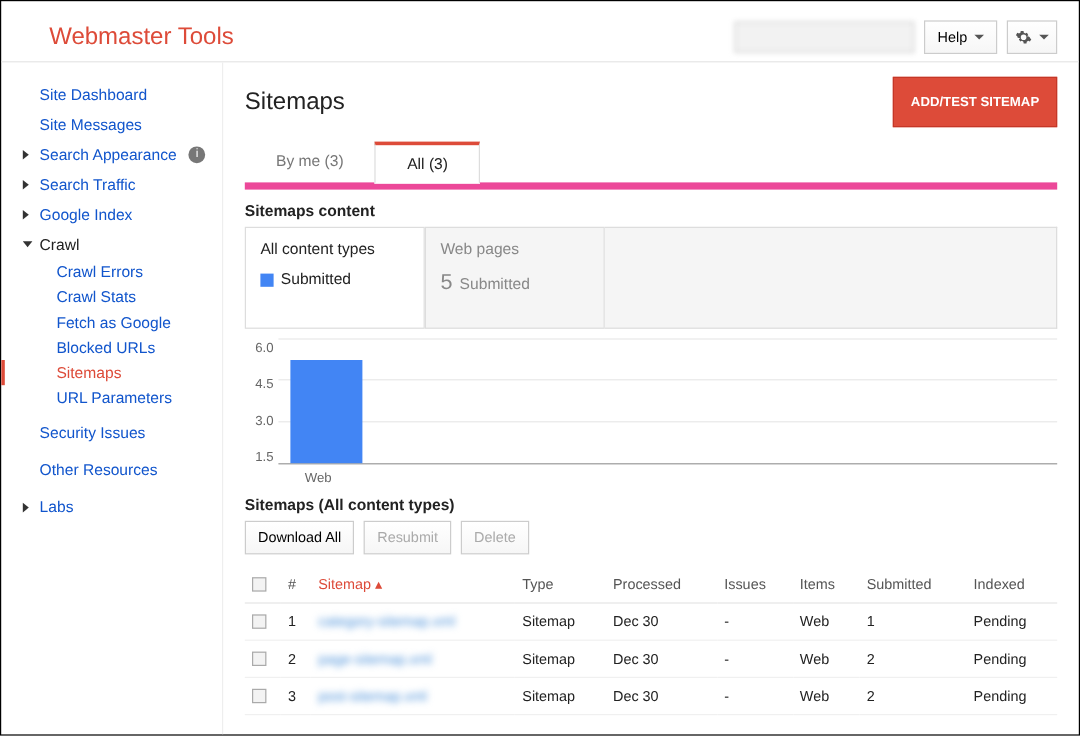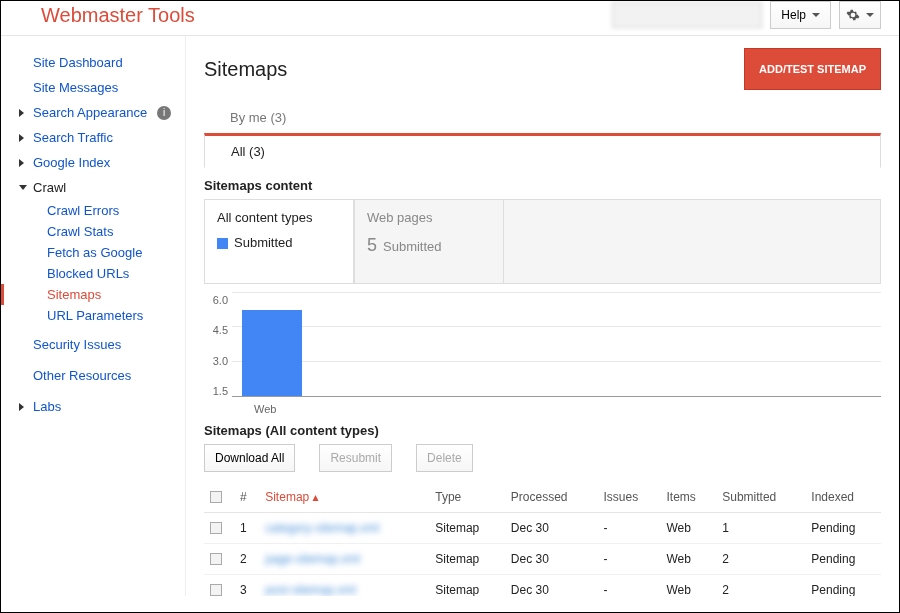--- a/index.html
+++ b/index.html
@@ -1,57 +1,57 @@
 <!DOCTYPE html>
 <html><head>
 <meta charset="utf-8">
 <style>
   * { box-sizing: border-box; }
   body { margin:0; font-family: Arial, Helvetica, sans-serif; font-size:13px; color:#222; background:#fff; border:1px solid #000; width:900px; height:613px; overflow:hidden; }
-  .header { display:flex; align-items:center; justify-content:space-between; padding:0 18px 6px 40px; border-bottom:1px solid #e5e5e5;}
+  .header { display:flex; align-items:center; justify-content:space-between; padding:16px 18px 6px 40px; border-bottom:1px solid #e5e5e5;}
   .brand { color:#dd4b39; font-size:20px; font-weight:400;}
   .header-right { display:flex; gap:8px; align-items:center;}
   .site-box { width:150px; height:26px; border:1px solid #ccc; background:#f2f2f2; filter: blur(2px);}
   .btn { display:inline-flex; align-items:center; gap:6px; border:1px solid #ccc; background:linear-gradient(#fff,#f6f6f6); height:28px; padding:0 10px; font-size:12px; cursor:pointer; }
   .btn-split { padding:0 6px;}
   .caret { width:0; height:0; border-left:4px solid transparent; border-right:4px solid transparent; border-top:4px solid #555;}
   .gear { width:14px; height:14px; }
   .main { display:flex; height:560px;}
   .sidebar { width:185px; padding:14px 0 0 18px; border-right:1px solid #eee;}
   .side-item { display:flex; align-items:center; gap:6px; padding:5px 0 5px 14px; color:#1155cc; font-size:13px; cursor:pointer; position:relative;}
   .side-item.dark { color:#222;}
   .side-item.expand::before { content:""; position:absolute; left:0; width:0;height:0;border-top:4px solid transparent;border-bottom:4px solid transparent;border-left:5px solid #333;}
   .side-item.open::before { content:""; position:absolute; left:0; width:0;height:0;border-left:4px solid transparent;border-right:4px solid transparent;border-top:5px solid #333;}
   .side-sub { padding-left:28px; color:#1155cc; font-size:13px; padding-top:3px; padding-bottom:3px; cursor:pointer;}
   .side-sub.active { color:#dd4b39; position:relative;}
   .side-sub.active::before { content:""; position:absolute; left:-18px; top:0; bottom:0; width:3px; background:#dd4b39;}
   .content { flex:1; padding:12px 18px 0 18px; overflow:hidden;}
   .content-header{ display:flex; align-items:center; justify-content:space-between;}
   .page-title { font-size:20px; color:#222;}
   .btn-red { background:#dd4b39; color:#fff; border:1px solid #c53727; font-weight:bold; font-size:11px; height:42px; padding:0 14px; cursor:pointer;}
-  .tabs { display:flex; border-bottom:1px solid #ec4899; margin-top:12px;flex-direction:column;}
+  .tabs { display:flex; border-bottom:6px solid #ec4899; margin-top:12px;}
   .tab { padding:8px 26px; color:#777; cursor:pointer; font-size:13px;}
   .tab.active { color:#222; border:1px solid #ddd; border-bottom:1px solid #fff; border-top:3px solid #dd4b39; margin-bottom:-1px; background:#fff;}
   .section-title { font-weight:bold; margin:10px 0 6px;}
   .contentboxes { display:flex; border-top:none;}
   .cbox { width:150px; border:1px solid #ddd; padding:10px 12px; height:85px;}
   .cbox.active{ background:#fff;}
   .cbox.dim { background:#f5f5f5; color:#888;}
   .cbox h4 { margin:0 0 10px; font-size:13px; font-weight:normal;}
   .chip { display:inline-block; width:11px;height:11px;background:#4285f4; margin-right:6px; vertical-align:middle;}
   .bignum { font-size:18px; color:#888; margin-right:6px;}
   .filler { flex:1; background:#f5f5f5; border:1px solid #ddd; border-left:none; height:85px;}
   .chart-area { margin-top:8px; height:125px; position:relative;}
   .ylabels { position:absolute; left:0; top:0; bottom:20px; width:28px; display:flex; flex-direction:column; justify-content:space-between; font-size:11px; color:#666; text-align:right; padding:2px 4px 0 0;}
   .plot { position:absolute; left:28px; right:0; top:0; bottom:20px; border-bottom:1px solid #999;}
   .grid { position:absolute; left:0; right:0; height:1px; background:#e8e8e8;}
   .bar { position:absolute; bottom:0; width:60px; background:#4285f4;}
   .xlabel { position:absolute; bottom:2px; font-size:11px; color:#666;}
   .table-actions { display:flex; align-items:center; justify-content:space-between; margin-top:6px; }
-  .action-btns { display:flex; gap:24px; }
+  .action-btns { display:flex; gap:8px; }
   .btn.disabled { color:#aaa; cursor:default;}
   .show-row { display:flex; align-items:center; gap:8px; font-size:12px; color:#444;}
   .pager{ display:flex; align-items:center; gap:10px;}
   .pagebtn { width:26px; height:26px; border:1px solid #ddd; display:flex; align-items:center; justify-content:center; color:#999; cursor:pointer;}
   table { width:100%; border-collapse:collapse; margin-top:10px; font-size:12px;}
   th { text-align:left; color:#555; font-weight:normal; padding:8px 6px; border-bottom:1px solid #e5e5e5;}
   th.sort { color:#dd4b39;}
   td { padding:8px 6px; border-bottom:1px solid #f0f0f0; color:#222;}
   .blurcell { filter:blur(3px); color:#4a90d9;}
   .chk { width:12px; height:12px; border:1px solid #aaa; background:#f3f3f3;}

